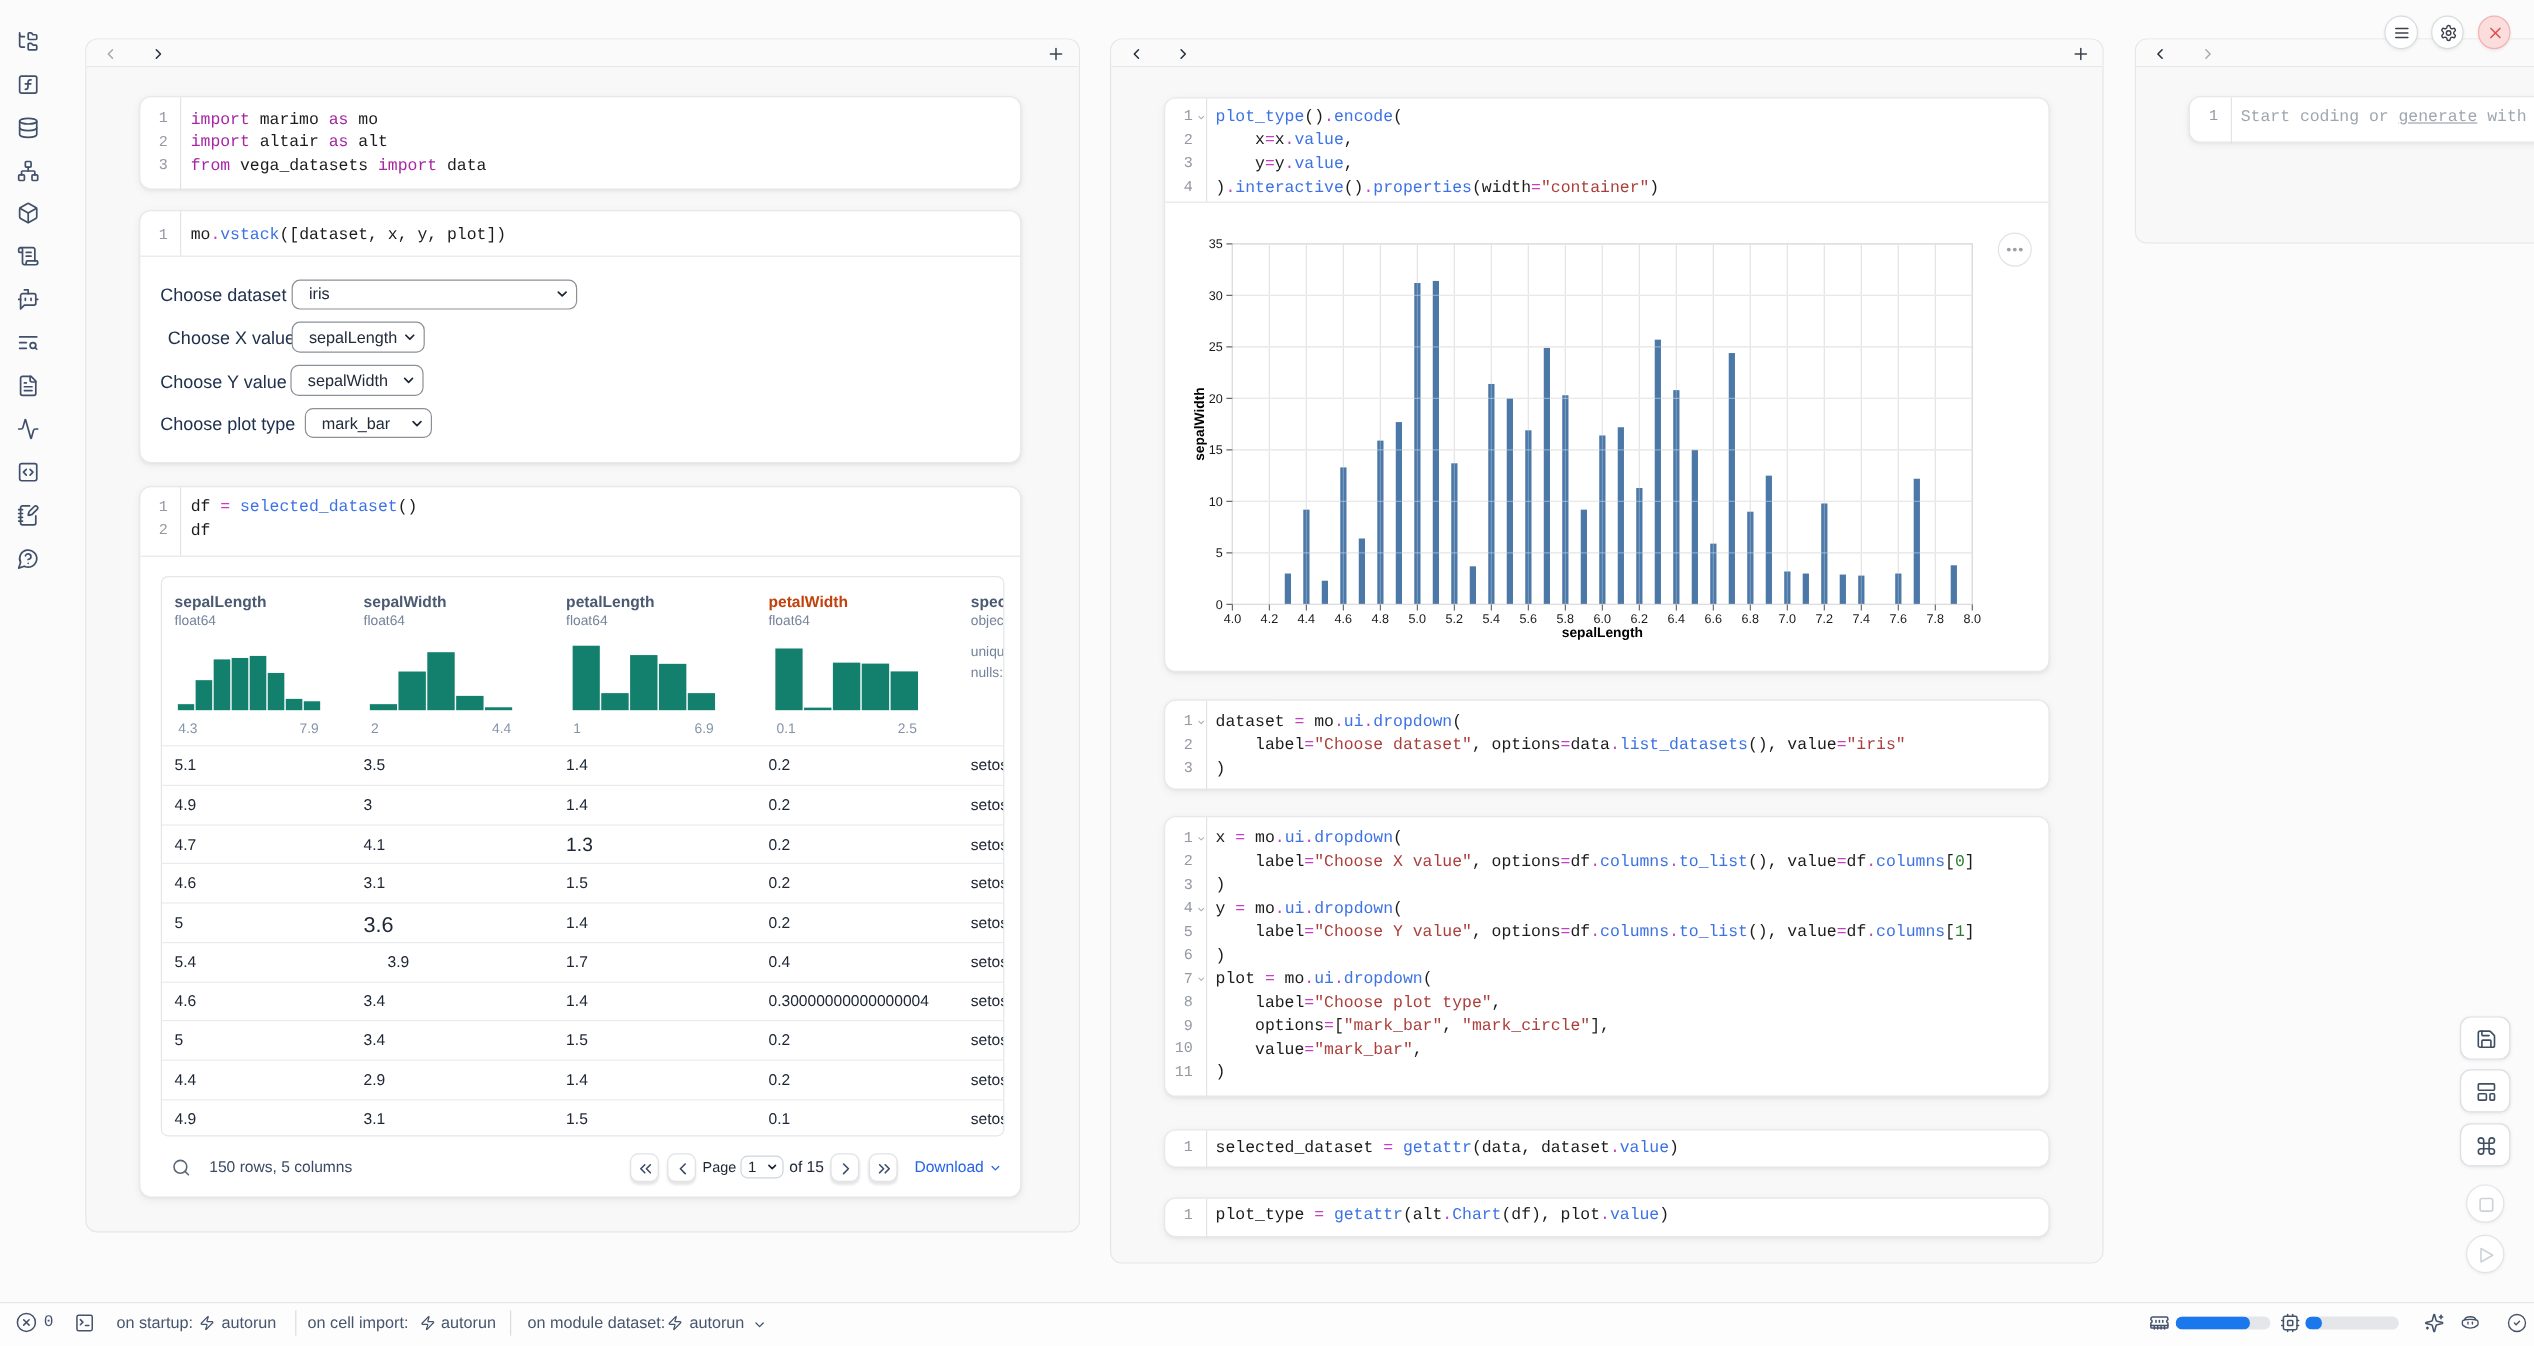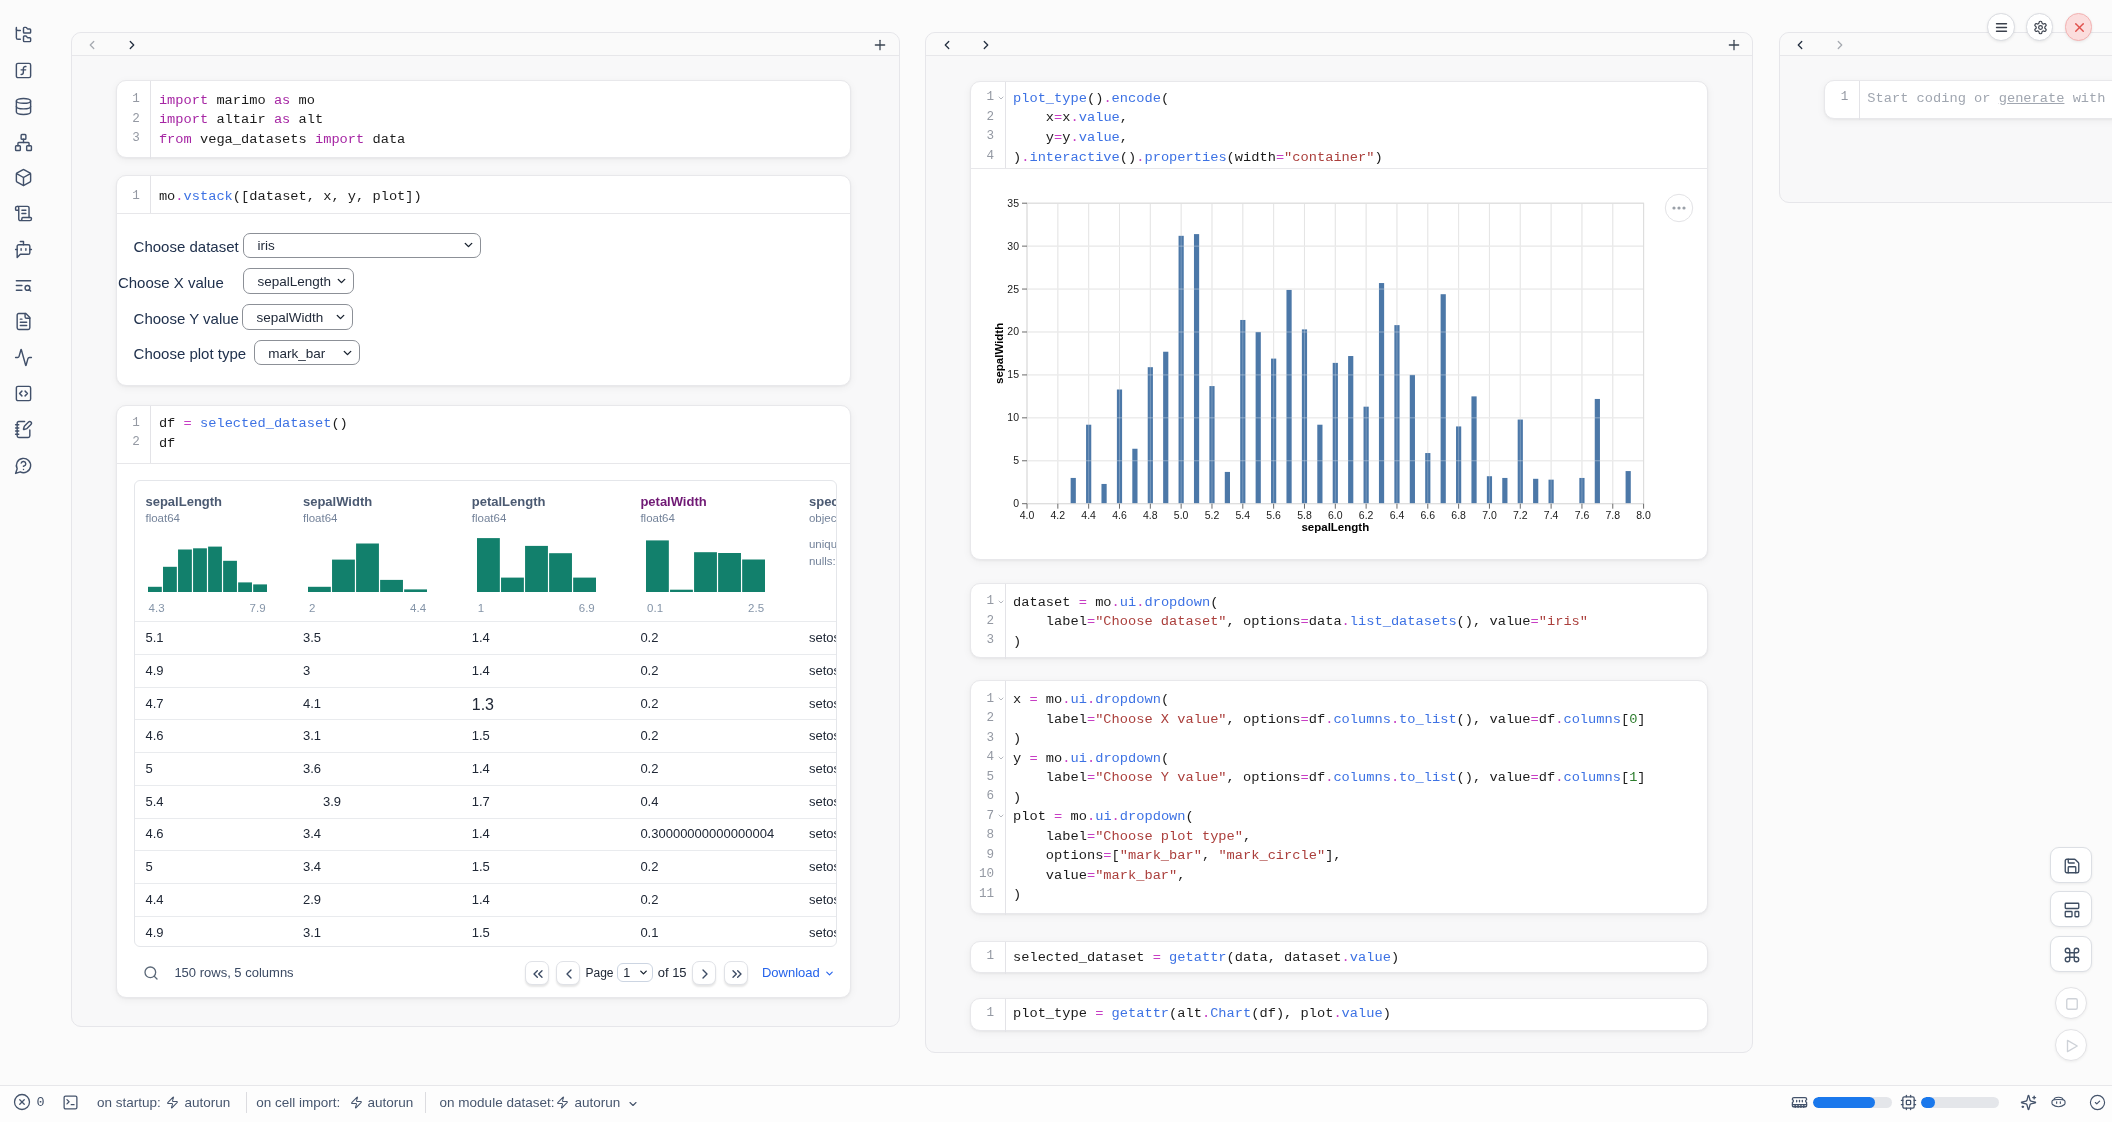--- a/index.html
+++ b/index.html
@@ -194,21 +194,21 @@
     <div class="cb" style="left:0;right:0;top:37.2px;"></div>
     <div class="ln" style="left:-4px;top:12.6px;">1</div>
     <div class="mono abs" style="left:42px;top:11.2px;line-height:19.5px;">mo<span class="o">.</span><span class="f">vstack</span>([dataset, x, y, plot])</div>
     <div class="lbl" style="left:16.7px;top:61.8px;">Choose dataset</div>
     <div class="sel" style="left:126.1px;top:56.5px;width:238px;height:25.5px;">
       <span>iris</span>
       <svg width="13" height="13" viewBox="0 0 24 24" fill="none" stroke="#1d2633" stroke-width="2.6" stroke-linecap="round" stroke-linejoin="round">
         <path d="m6 9 6 6 6-6"></path>
       </svg>
     </div>
-    <div class="lbl" style="left:1px;top:97.7px;text-align:right;">Choose X value</div>
+    <div class="lbl" style="left:23px;top:97.7px;text-align:right;">Choose X value</div>
     <div class="sel" style="left:126.1px;top:92.4px;width:111px;height:25.5px;">
       <span>sepalLength</span>
       <svg width="13" height="13" viewBox="0 0 24 24" fill="none" stroke="#1d2633" stroke-width="2.6" stroke-linecap="round" stroke-linejoin="round">
         <path d="m6 9 6 6 6-6"></path>
       </svg>
     </div>
     <div class="lbl" style="left:16.7px;top:133.6px;">Choose Y value</div>
     <div class="sel" style="left:125.1px;top:128.3px;width:111px;height:25.5px;">
       <span>sepalWidth</span>
       <svg width="13" height="13" viewBox="0 0 24 24" fill="none" stroke="#1d2633" stroke-width="2.6" stroke-linecap="round" stroke-linejoin="round">
@@ -230,21 +230,21 @@
     <div class="mono abs" style="left:42px;top:8.4px;line-height:19.5px;">df <span class="o">=</span> <span class="f">selected_dataset</span>()</div>
     <div class="ln" style="left:-4px;top:29.4px;">2</div>
     <div class="mono abs" style="left:42px;top:27.9px;line-height:19.5px;">df</div>
     <div class="abs" style="left:16.7px;top:74.0px;width:703.0px;height:467.6px;border:1px solid #e4e6ea;border-radius:6px;overflow:hidden;background:#fff;">
       <div class="abs" style="left:10.9px;top:13.5px;font-size:13px;font-weight:bold;color:#4b5a72;">sepalLength</div>
       <div class="abs" style="left:10.9px;top:31.5px;font-size:11.5px;color:#74839a;">float64</div>
       <div class="abs" style="left:168.4px;top:13.5px;font-size:13px;font-weight:bold;color:#4b5a72;">sepalWidth</div>
       <div class="abs" style="left:168.4px;top:31.5px;font-size:11.5px;color:#74839a;">float64</div>
       <div class="abs" style="left:337.2px;top:13.5px;font-size:13px;font-weight:bold;color:#4b5a72;">petalLength</div>
       <div class="abs" style="left:337.2px;top:31.5px;font-size:11.5px;color:#74839a;">float64</div>
-      <div class="abs" style="left:505.8px;top:13.5px;font-size:13px;font-weight:bold;color:#701a75;">petalWidth</div>
+      <div class="abs" style="left:505.8px;top:13.5px;font-size:13px;font-weight:bold;color:#c2410c;">petalWidth</div>
       <div class="abs" style="left:505.8px;top:31.5px;font-size:11.5px;color:#74839a;">float64</div>
       <div class="abs" style="left:674.4px;top:13.5px;font-size:13px;font-weight:bold;color:#4b5a72;">species</div>
       <div class="abs" style="left:674.4px;top:31.5px;font-size:11.5px;color:#74839a;">object</div>
       <div class="abs" style="left:674.4px;top:57px;font-size:11.5px;color:#74839a;">unique:</div>
       <div class="abs" style="left:674.4px;top:74px;font-size:11.5px;color:#74839a;">nulls:</div>
       <div class="abs" style="left:13.0px;top:54.9px;">
         <svg width="119" height="56">
           <rect x="0.00" y="50.80" width="13.82" height="5.20" fill="#12806c"></rect>
           <rect x="15.02" y="30.80" width="13.82" height="25.20" fill="#12806c"></rect>
           <rect x="30.05" y="13.50" width="13.82" height="42.50" fill="#12806c"></rect>
@@ -309,21 +309,21 @@
       <div class="abs" style="left:505.8px;top:214.8px;font-size:13px;color:#202836;">0.2</div>
       <div class="abs" style="left:674.4px;top:214.8px;font-size:13px;color:#202836;">setosa</div>
       <div class="abs" style="left:0;right:0;top:238.7px;height:1px;background:#e9ebee;"></div>
       <div class="abs" style="left:10.9px;top:247.5px;font-size:13px;color:#202836;">4.6</div>
       <div class="abs" style="left:168.4px;top:247.5px;font-size:13px;color:#202836;">3.1</div>
       <div class="abs" style="left:337.2px;top:247.5px;font-size:13px;color:#202836;">1.5</div>
       <div class="abs" style="left:505.8px;top:247.5px;font-size:13px;color:#202836;">0.2</div>
       <div class="abs" style="left:674.4px;top:247.5px;font-size:13px;color:#202836;">setosa</div>
       <div class="abs" style="left:0;right:0;top:271.4px;height:1px;background:#e9ebee;"></div>
       <div class="abs" style="left:10.9px;top:280.2px;font-size:13px;color:#202836;">5</div>
-      <div class="abs" style="left:168.4px;top:280.2px;font-size:13px;color:#202836;">3.6</div>
+      <div class="abs" style="left:168.4px;top:280.2px;font-size:18px;color:#202836;">3.6</div>
       <div class="abs" style="left:337.2px;top:280.2px;font-size:13px;color:#202836;">1.4</div>
       <div class="abs" style="left:505.8px;top:280.2px;font-size:13px;color:#202836;">0.2</div>
       <div class="abs" style="left:674.4px;top:280.2px;font-size:13px;color:#202836;">setosa</div>
       <div class="abs" style="left:0;right:0;top:304.1px;height:1px;background:#e9ebee;"></div>
       <div class="abs" style="left:10.9px;top:312.9px;font-size:13px;color:#202836;">5.4</div>
       <div class="abs" style="left:168.4px;top:312.9px;font-size:13px;color:#202836;margin-left:20px;">3.9</div>
       <div class="abs" style="left:337.2px;top:312.9px;font-size:13px;color:#202836;">1.7</div>
       <div class="abs" style="left:505.8px;top:312.9px;font-size:13px;color:#202836;">0.4</div>
       <div class="abs" style="left:674.4px;top:312.9px;font-size:13px;color:#202836;">setosa</div>
       <div class="abs" style="left:0;right:0;top:336.8px;height:1px;background:#e9ebee;"></div>

